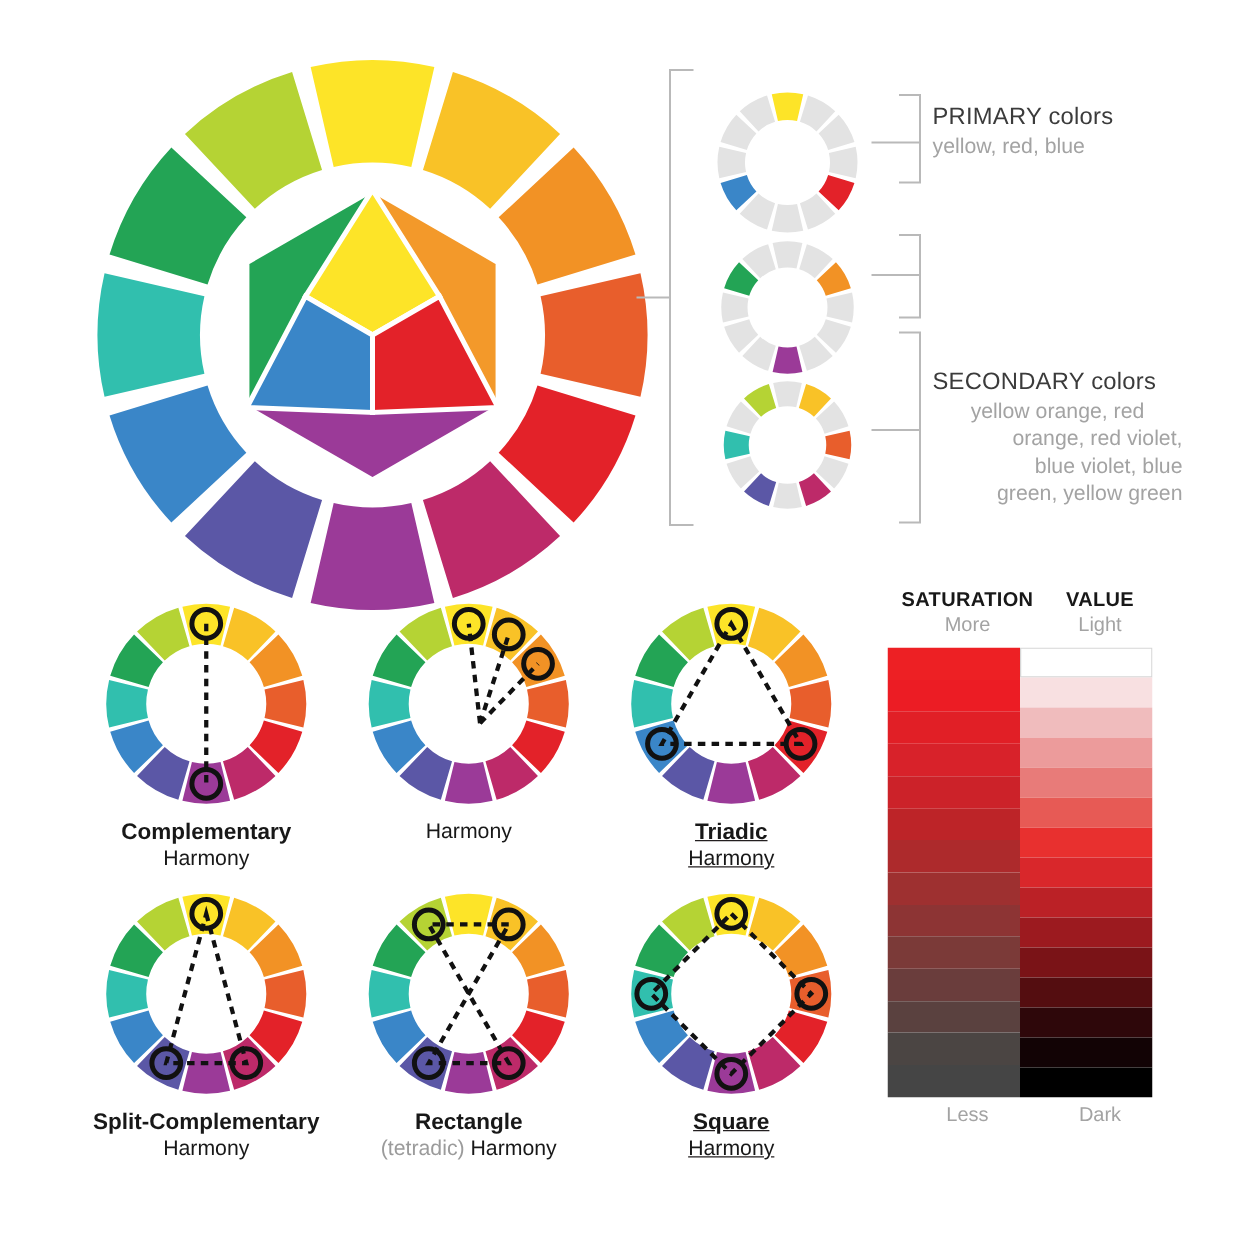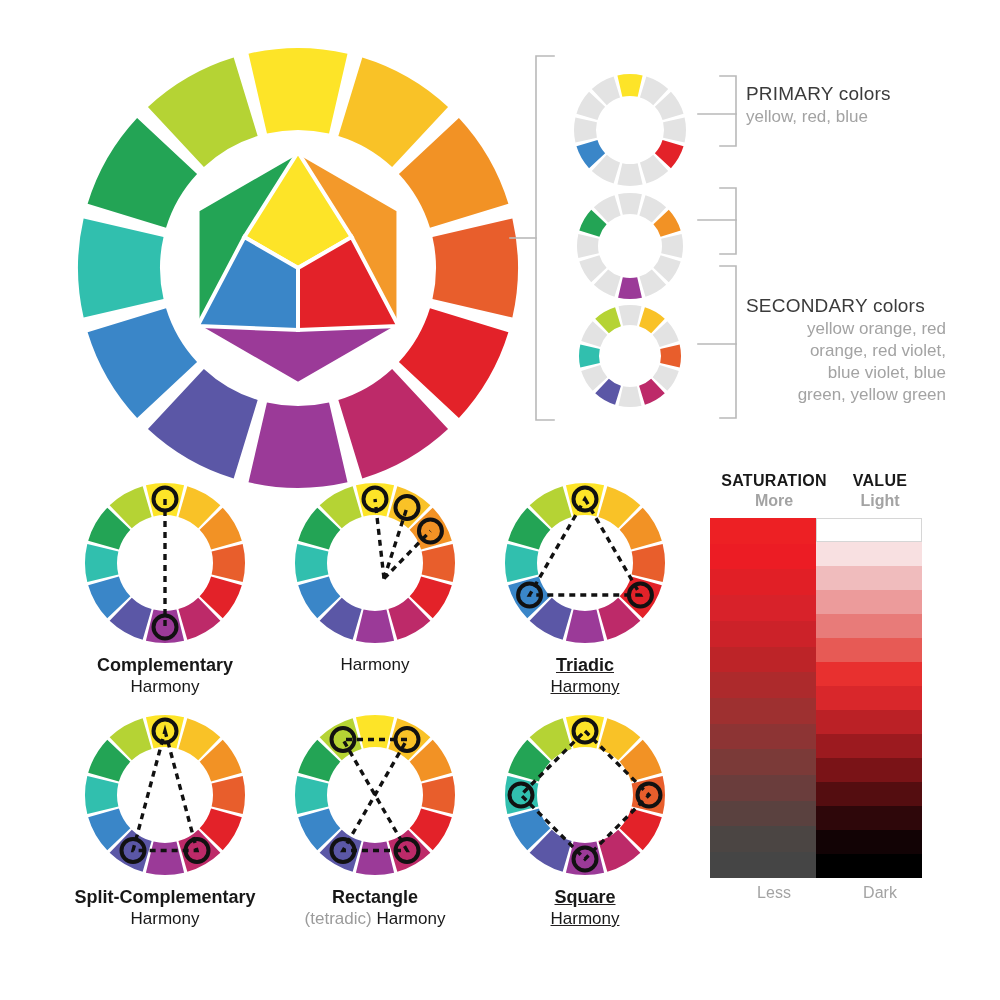--- a/index.html
+++ b/index.html
@@ -34,21 +34,21 @@
   }
   .cap .l1{display:block;font-size:18px;font-weight:700;color:#181818;}
   .cap .l2{display:block;font-size:17px;font-weight:400;color:#181818;}
   .cap .l2 .muted{color:#9b9b9b;font-weight:400;}
 
   
   #scales{position:absolute;left:700px;top:472px;width:260px;height:466px;}
   .scale-col{position:absolute;top:0;width:128px;}
   .scale-head{text-align:center;}
   .scale-head .h{display:block;font-size:16px;font-weight:700;letter-spacing:.3px;color:#181818;}
-  .scale-head .s{display:block;font-size:16px;font-weight:700;color:#a3a3a3;margin-top:2px;}
+  .scale-head .s{display:block;font-size:16px;font-weight:400;color:#a3a3a3;margin-top:2px;}
   .scale-bar{margin-top:8px;width:106px;height:360px;position:relative;overflow:hidden;}
   .scale-bar .sw{width:100%;}
   .scale-foot{text-align:center;font-size:16px;color:#a3a3a3;margin-top:6px;}
   .swatch-outline{box-sizing:border-box;}
 </style>
 </head>
 <body>
 
 <div class="stage">
 
@@ -137,21 +137,21 @@
     <div class="legend-text" style="left:238px;top:34px;">
       <div class="legend-title">PRIMARY colors</div>
       <div class="legend-sub">yellow, red, blue</div>
     </div>
 
     
 
     
     <div class="legend-text" style="left:238px;top:246px;width:200px;">
       <div class="legend-title">SECONDARY colors</div>
-      <div class="legend-sub multi" style="width:200px;">yellow orange, red</div>
+      <div class="legend-sub multi" style="width:200px;text-align:center;">yellow orange, red</div>
       <div class="legend-sub multi" style="width:200px;">orange, red violet,</div>
       <div class="legend-sub multi" style="width:200px;">blue violet, blue</div>
       <div class="legend-sub multi" style="width:200px;">green, yellow green</div>
     </div>
   </div>
 
   <div id="harmonies">
 
     <div class="harmony" style="left:0px;top:0px;">
       <div class="wheel-box">

